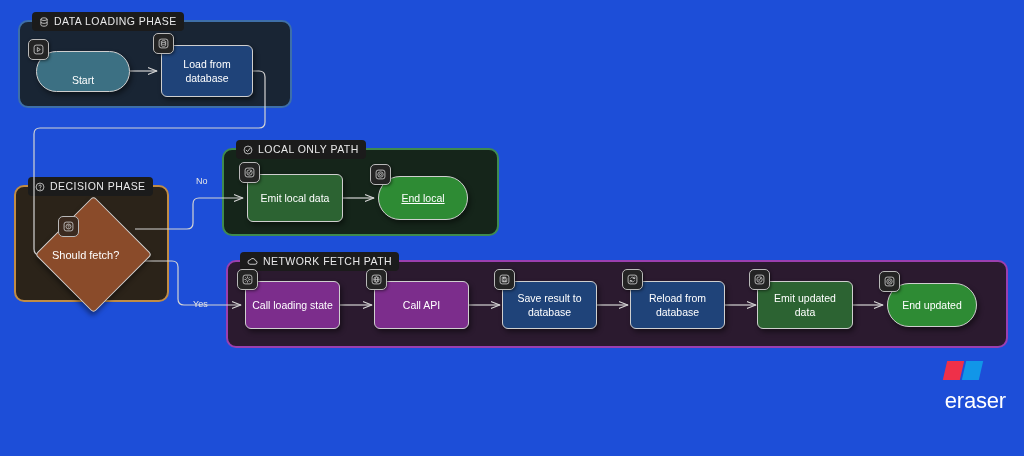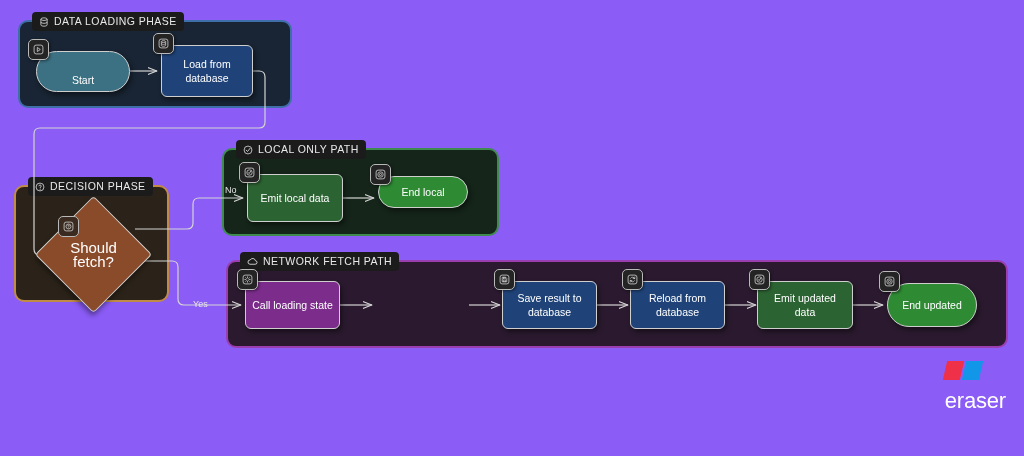--- a/index.html
+++ b/index.html
@@ -4,21 +4,21 @@
 <style>
   html, body {
     margin: 0;
     padding: 0;
     background: #151515;
   }
   #canvas {
     position: relative;
     width: 1024px;
     height: 456px;
-    background: #8b5cf6;
+    background: #1d4ed8;
     font-family: "Liberation Sans", sans-serif;
     overflow: hidden;
   }
 
   
   .group {
     position: absolute;
     border-radius: 10px;
     border-width: 2px;
     border-style: solid;
@@ -101,24 +101,24 @@
     border: 1.3px solid #cfcfcf;
     transform: rotate(45deg);
     border-radius: 4px;
     box-shadow: 2px 3px 5px rgba(0,0,0,0.4);
   }
   .diamond-text {
     position: absolute;
     inset: 0;
     display: flex;
     align-items: center;
-    justify-content: center;
+    justify-content: flex-start;
     text-align: center;
     color: #fff;
-    font-size: 15px;
+    font-size: 11px;
     line-height: 14px;
     z-index: 2;
   }
   .diamond-badge {
     position: absolute;
     top: 3px;
     left: 6px;
     width: 21px;
     height: 21px;
     box-sizing: border-box;
@@ -244,21 +244,21 @@
 
     <path class="edge-path" marker-end="url(#arw)" d="M135,261 L172,261 Q178,261 178,267 L178,299 Q178,305 184,305 L241,305"></path>
 
     <path class="edge-path" marker-end="url(#arw)" d="M340,305 L372,305"></path>
     <path class="edge-path" marker-end="url(#arw)" d="M469,305 L500,305"></path>
     <path class="edge-path" marker-end="url(#arw)" d="M597,305 L628,305"></path>
     <path class="edge-path" marker-end="url(#arw)" d="M725,305 L756,305"></path>
     <path class="edge-path" marker-end="url(#arw)" d="M852,305 L883,305"></path>
   </svg>
 
-  <div class="edge-label" style="left:196px; top:185px;margin-left:29px;">No</div>
+  <div class="edge-label" style="left:196px; top:176px;">No</div>
   <div class="edge-label" style="left:193px; top:299px;">Yes</div>
 
   <div class="node n-teal rounded-cap" style="left:36px; top:51px; width:94px; height:41px;align-items:flex-end;">
     <span class="badge">
       <svg width="11" height="11" viewBox="0 0 16 16">
         <rect x="1.6" y="1.6" width="12.8" height="12.8" rx="3" fill="none" stroke="#cfcfcf" stroke-width="1.2"></rect>
         <path d="M6.3 5 L10.6 8 L6.3 11 Z" fill="none" stroke="#cfcfcf" stroke-width="1.2" stroke-linejoin="round"></path>
       </svg>
     </span>
     <span class="node-label">Start</span>
@@ -295,21 +295,21 @@
     <span class="badge">
       <svg width="11" height="11" viewBox="0 0 16 16">
         <rect x="1.6" y="1.6" width="12.8" height="12.8" rx="3" fill="none" stroke="#cfcfcf" stroke-width="1.2"></rect>
         <circle cx="8" cy="8" r="3.9" fill="none" stroke="#cfcfcf" stroke-width="1.1"></circle>
         <path d="M6.1 8.1 L7.5 9.5 L10 5.9" fill="none" stroke="#cfcfcf" stroke-width="1.2" stroke-linecap="round" stroke-linejoin="round"></path>
       </svg>
     </span>
     <span class="node-label">Emit local data</span>
   </div>
 
-  <div class="node n-green rounded-cap" style="left:378px; top:176px; width:90px; height:32px;">
+  <div class="node n-green rounded-cap" style="left:378px; top:176px; width:90px; height:44px;text-decoration:underline;">
     <span class="badge">
       <svg width="11" height="11" viewBox="0 0 16 16">
         <rect x="1.6" y="1.6" width="12.8" height="12.8" rx="3" fill="none" stroke="#cfcfcf" stroke-width="1.2"></rect>
         <circle cx="8" cy="8" r="3.9" fill="none" stroke="#cfcfcf" stroke-width="1.1"></circle>
         <circle cx="8" cy="8" r="1.6" fill="none" stroke="#cfcfcf" stroke-width="1.1"></circle>
       </svg>
     </span>
     <span class="node-label">End local</span>
   </div>
 
@@ -325,20 +325,31 @@
           <line x1="5.3" y1="5.3" x2="6.4" y2="6.4"></line>
           <line x1="9.6" y1="9.6" x2="10.7" y2="10.7"></line>
           <line x1="10.7" y1="5.3" x2="9.6" y2="6.4"></line>
           <line x1="6.4" y1="9.6" x2="5.3" y2="10.7"></line>
         </g>
       </svg>
     </span>
     <span class="node-label">Call loading state</span>
   </div>
 
+  <div class="node n-purple" style="left:374px; top:281px; width:95px; height:48px;">
+    <span class="badge">
+      <svg width="11" height="11" viewBox="0 0 16 16">
+        <rect x="1.6" y="1.6" width="12.8" height="12.8" rx="3" fill="none" stroke="#cfcfcf" stroke-width="1.2"></rect>
+        <circle cx="8" cy="8" r="3.9" fill="none" stroke="#cfcfcf" stroke-width="1.1"></circle>
+        <ellipse cx="8" cy="8" rx="1.7" ry="3.9" fill="none" stroke="#cfcfcf" stroke-width="1"></ellipse>
+        <line x1="4.1" y1="8" x2="11.9" y2="8" stroke="#cfcfcf" stroke-width="1"></line>
+      </svg>
+    </span>
+    <span class="node-label">Call API</span>
+  </div>
 
   <div class="node n-blue" style="left:502px; top:281px; width:95px; height:48px;">
     <span class="badge">
       <svg width="11" height="11" viewBox="0 0 16 16">
         <rect x="1.6" y="1.6" width="12.8" height="12.8" rx="3" fill="none" stroke="#cfcfcf" stroke-width="1.2"></rect>
         <path d="M4.7 4.7 h5 l1.6 1.6 v5 h-6.6 z" fill="none" stroke="#cfcfcf" stroke-width="1.1" stroke-linejoin="round"></path>
         <rect x="6.3" y="4.7" width="3.4" height="2.2" fill="none" stroke="#cfcfcf" stroke-width="0.9"></rect>
         <rect x="6" y="8.8" width="4" height="2.5" fill="none" stroke="#cfcfcf" stroke-width="0.9"></rect>
       </svg>
     </span>

